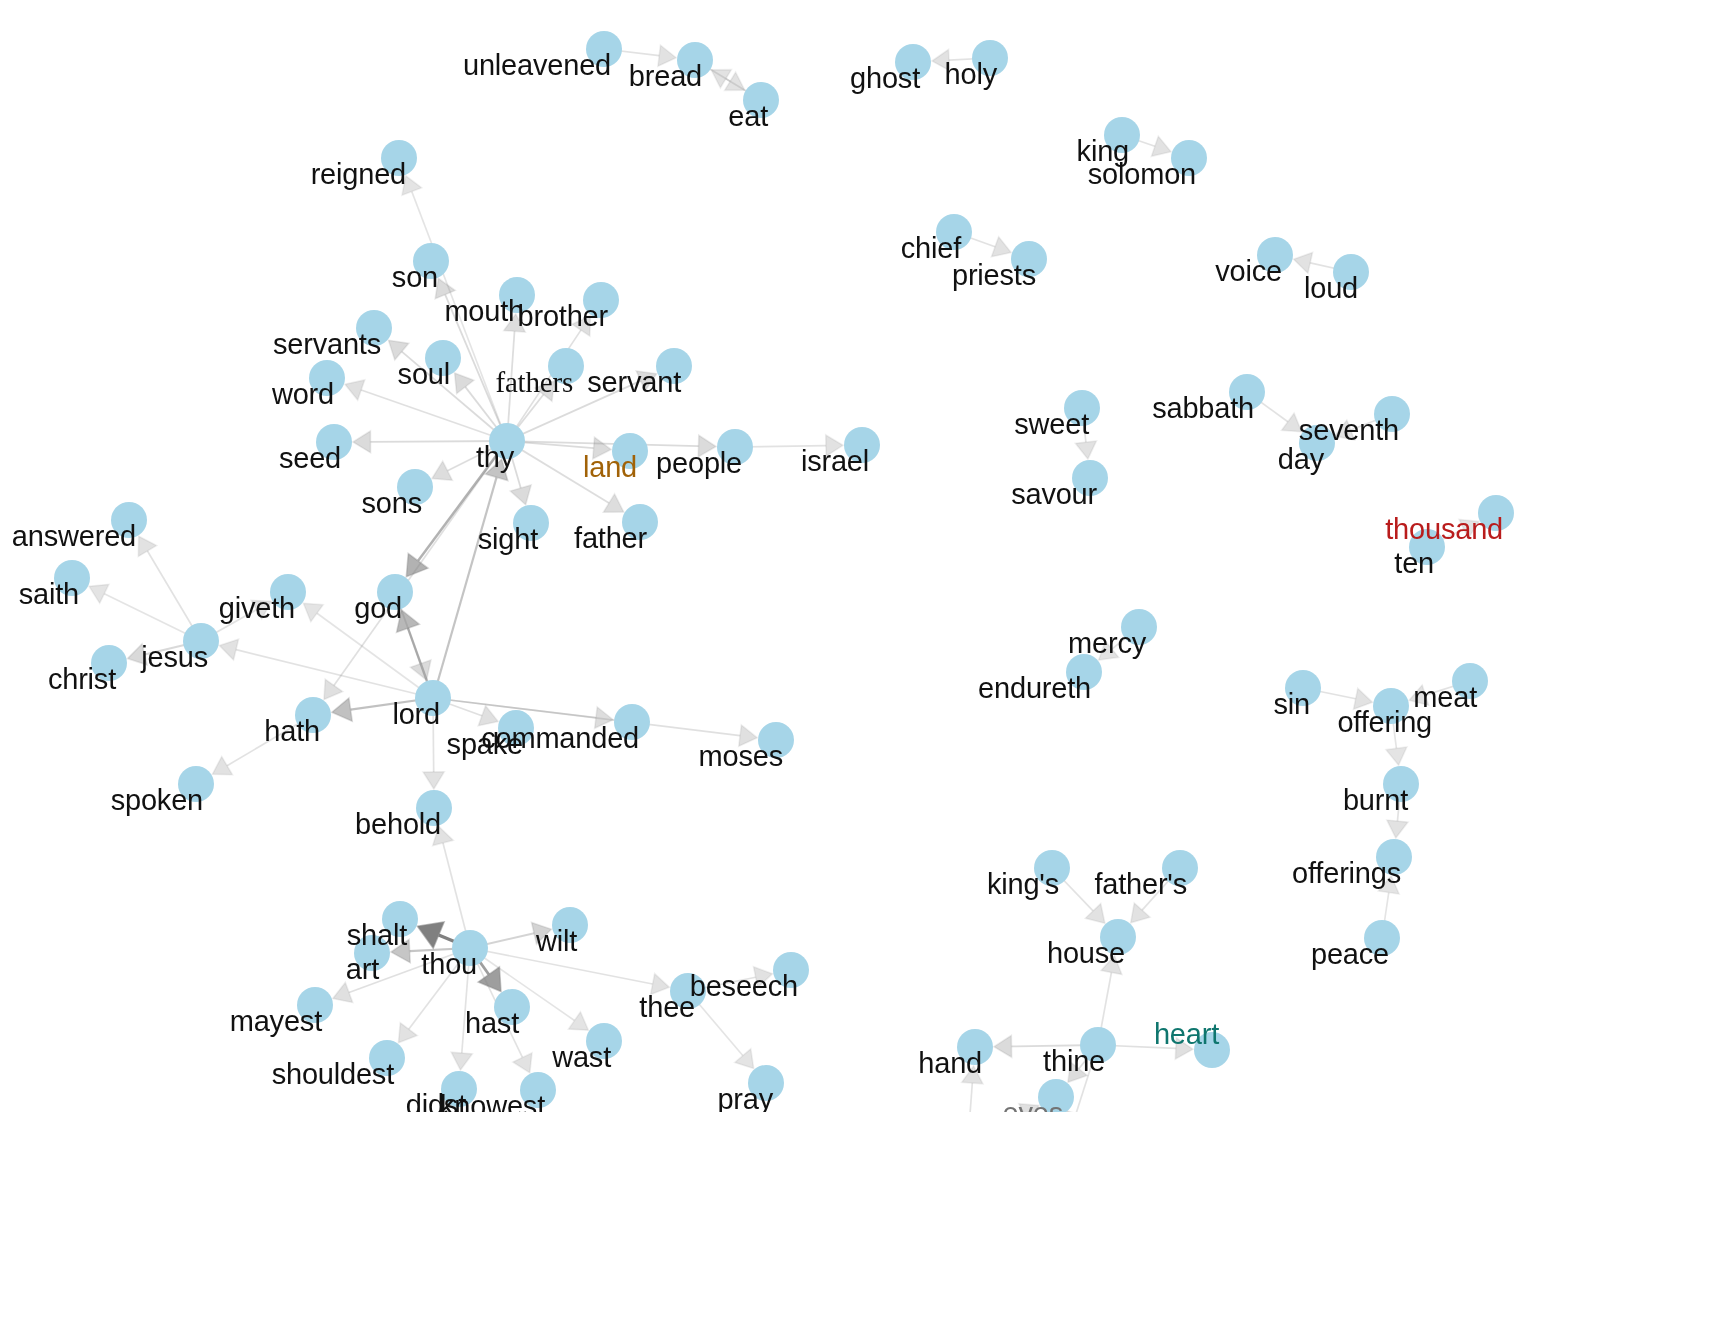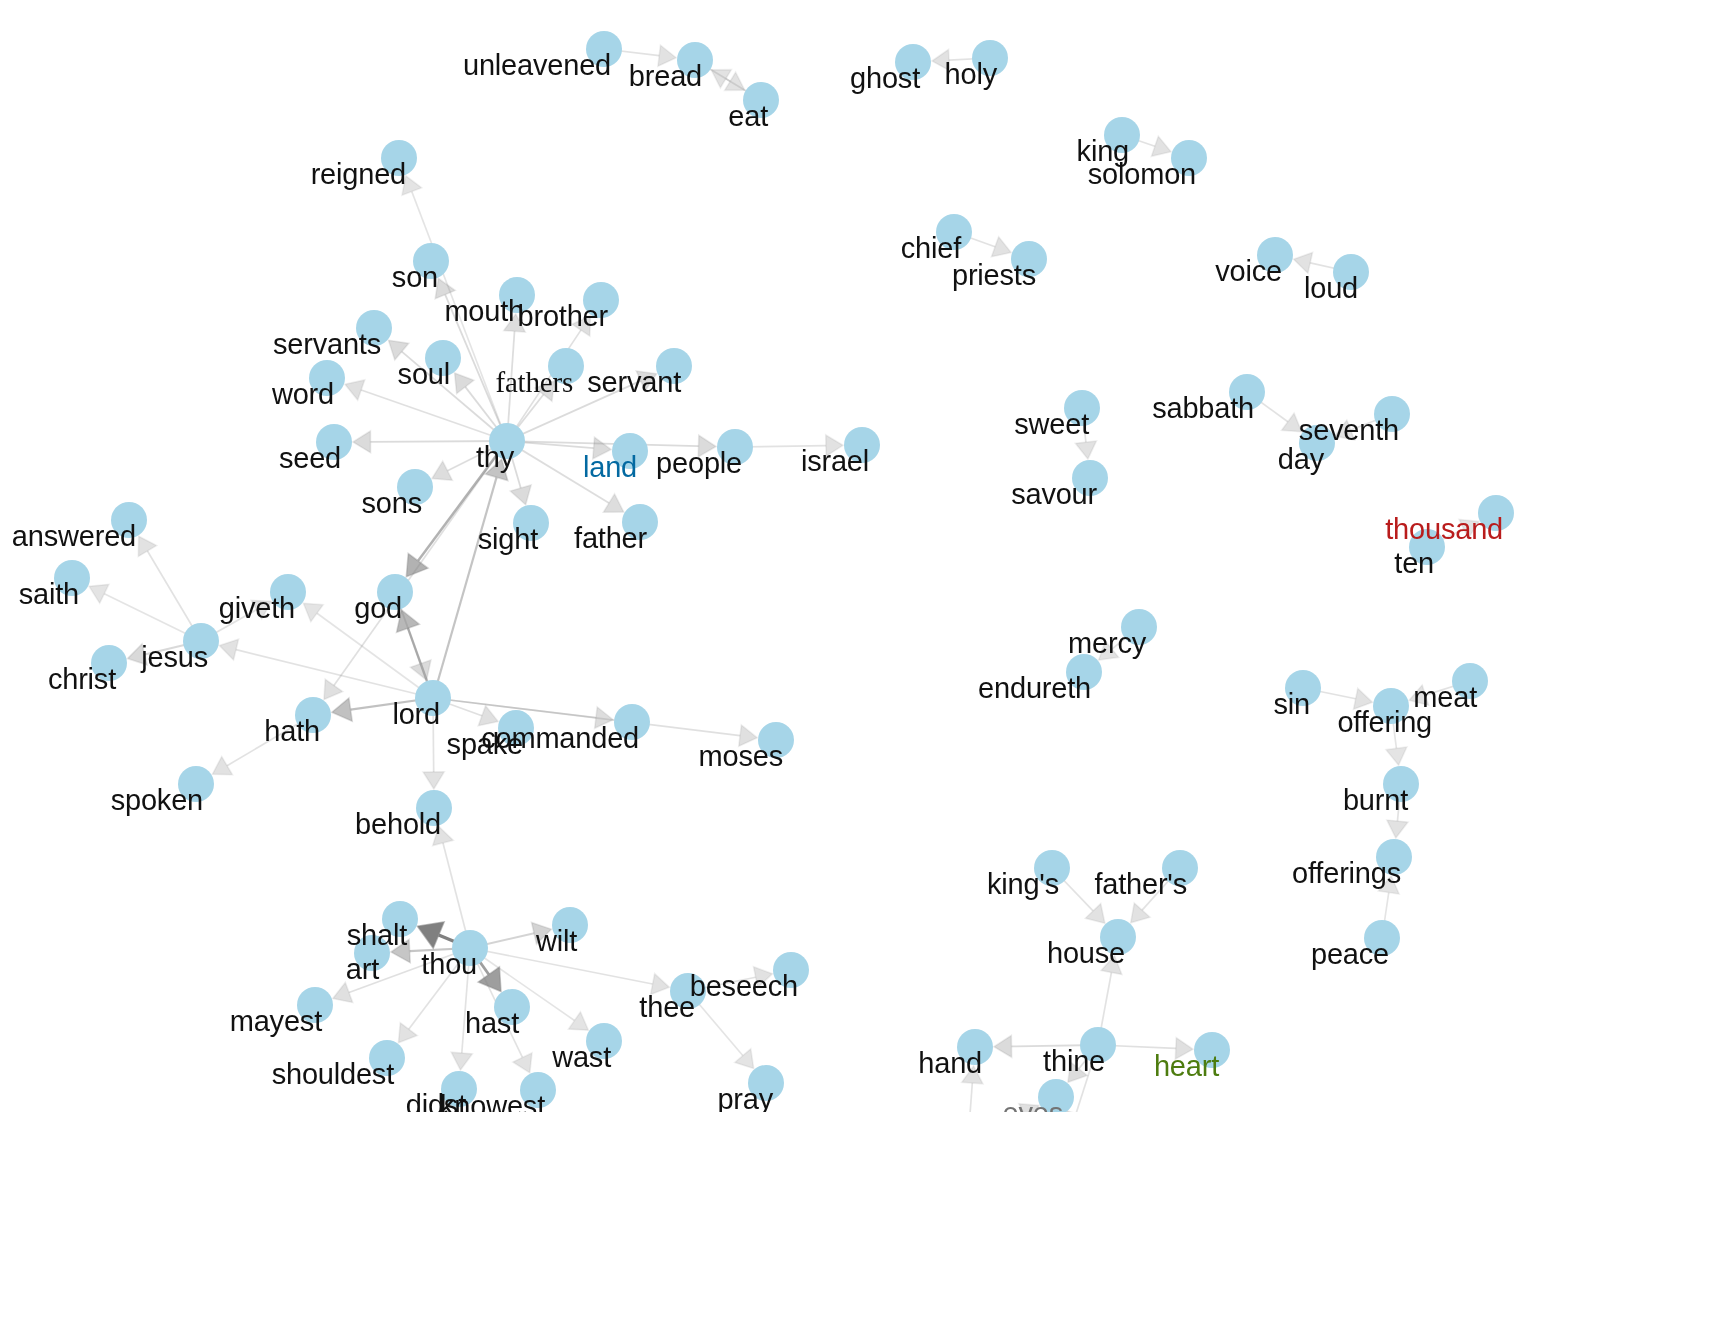--- a/index.html
+++ b/index.html
@@ -301,21 +301,21 @@
       <div class="node-label" style="left: 450px; top: 360px; font-size: 29px; color: rgb(17, 17, 17);">soul</div>
       <div class="node-label" style="left: 573px; top: 368px; font-size: 29px; color: rgb(17, 17, 17); font-family: Liberation Serif, serif;">fathers</div>
       <div class="node-label" style="left: 681px; top: 368px; font-size: 29px; color: rgb(17, 17, 17);">servant</div>
       <div class="node-label" style="left: 334px; top: 380px; font-size: 29px; color: rgb(17, 17, 17);">word</div>
       <div class="node-label" style="left: 1254px; top: 394px; font-size: 29px; color: rgb(17, 17, 17);">sabbath</div>
       <div class="node-label" style="left: 1089px; top: 410px; font-size: 29px; color: rgb(17, 17, 17);">sweet</div>
       <div class="node-label" style="left: 1399px; top: 416px; font-size: 29px; color: rgb(17, 17, 17);">seventh</div>
       <div class="node-label" style="left: 1324px; top: 445px; font-size: 29px; color: rgb(17, 17, 17);">day</div>
       <div class="node-label" style="left: 514px; top: 443px; font-size: 29px; color: rgb(17, 17, 17);">thy</div>
       <div class="node-label" style="left: 341px; top: 444px; font-size: 29px; color: rgb(17, 17, 17);">seed</div>
-      <div class="node-label" style="left: 637px; top: 453px; font-size: 29px; color: #0369a1;">land</div>
+      <div class="node-label" style="left: 637px; top: 453px; font-size: 29px; color: #a16207;">land</div>
       <div class="node-label" style="left: 742px; top: 449px; font-size: 29px; color: rgb(17, 17, 17);">people</div>
       <div class="node-label" style="left: 869px; top: 447px; font-size: 29px; color: rgb(17, 17, 17);">israel</div>
       <div class="node-label" style="left: 1097px; top: 480px; font-size: 29px; color: rgb(17, 17, 17);">savour</div>
       <div class="node-label" style="left: 422px; top: 489px; font-size: 29px; color: rgb(17, 17, 17);">sons</div>
       <div class="node-label" style="left: 1503px; top: 515px; font-size: 29px; color: #b91c1c; text-align: right;">thousand</div>
       <div class="node-label" style="left: 136px; top: 522px; font-size: 29px; color: rgb(17, 17, 17);">answered</div>
       <div class="node-label" style="left: 538px; top: 525px; font-size: 29px; color: rgb(17, 17, 17);">sight</div>
       <div class="node-label" style="left: 647px; top: 524px; font-size: 29px; color: rgb(17, 17, 17);">father</div>
       <div class="node-label" style="left: 1434px; top: 549px; font-size: 29px; color: rgb(17, 17, 17);">ten</div>
       <div class="node-label" style="left: 79px; top: 580px; font-size: 29px; color: rgb(17, 17, 17);">saith</div>
@@ -345,21 +345,21 @@
       <div class="node-label" style="left: 1125px; top: 939px; font-size: 29px; color: rgb(17, 17, 17);">house</div>
       <div class="node-label" style="left: 477px; top: 950px; font-size: 29px; color: rgb(17, 17, 17);">thou</div>
       <div class="node-label" style="left: 379px; top: 955px; font-size: 29px; color: rgb(17, 17, 17);">art</div>
       <div class="node-label" style="left: 798px; top: 972px; font-size: 29px; color: rgb(17, 17, 17);">beseech</div>
       <div class="node-label" style="left: 695px; top: 993px; font-size: 29px; color: rgb(17, 17, 17);">thee</div>
       <div class="node-label" style="left: 322px; top: 1007px; font-size: 29px; color: rgb(17, 17, 17);">mayest</div>
       <div class="node-label" style="left: 519px; top: 1009px; font-size: 29px; color: rgb(17, 17, 17);">hast</div>
       <div class="node-label" style="left: 611px; top: 1043px; font-size: 29px; color: rgb(17, 17, 17);">wast</div>
       <div class="node-label" style="left: 982px; top: 1049px; font-size: 29px; color: rgb(17, 17, 17);">hand</div>
       <div class="node-label" style="left: 1105px; top: 1047px; font-size: 29px; color: rgb(17, 17, 17);">thine</div>
-      <div class="node-label" style="left: 1219px; top: 1052px; font-size: 29px; color: #4d7c0f;">heart</div>
+      <div class="node-label" style="left: 1219px; top: 1020px; font-size: 29px; color: #0f766e;">heart</div>
       <div class="node-label" style="left: 394px; top: 1060px; font-size: 29px; color: rgb(17, 17, 17);">shouldest</div>
       <div class="node-label" style="left: 1063px; top: 1099px; font-size: 29px; color: #737373;">eyes</div>
       <div class="node-label" style="left: 466px; top: 1091px; font-size: 29px; color: rgb(17, 17, 17);">didst</div>
       <div class="node-label" style="left: 545px; top: 1092px; font-size: 29px; color: rgb(17, 17, 17);">knowest</div>
       <div class="node-label" style="left: 773px; top: 1085px; font-size: 29px; color: rgb(17, 17, 17);">pray</div>
       <div class="node-label" style="left: 975px; top: 1143px; font-size: 29px; color: rgb(17, 17, 17);">mine</div>
       <div class="node-label" style="left: 1072px; top: 1150px; font-size: 29px; color: rgb(17, 17, 17);">enemies</div>
     </div>
 </div>
 

